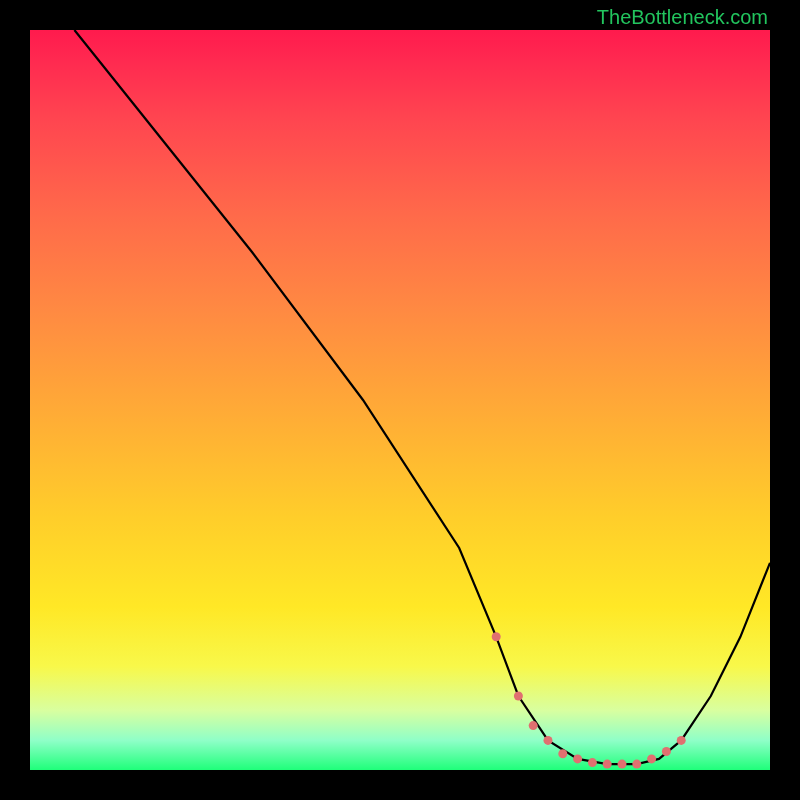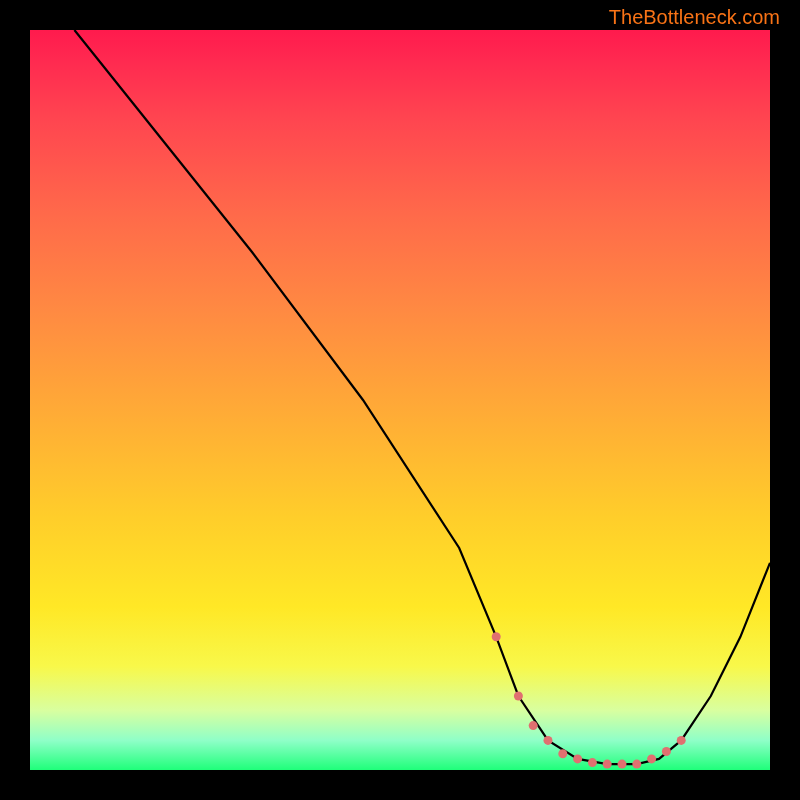--- a/index.html
+++ b/index.html
@@ -7,22 +7,22 @@
     padding: 0;
     width: 800px;
     height: 800px;
     background: #000;
     position: relative;
     font-family: Arial, sans-serif;
   }
   .watermark {
     position: absolute;
     top: 6px;
-    right: 20px;
-    color: #f97316;
+    right: 32px;
+    color: #22c55e;
     font-size: 20px;
     font-weight: normal;
     z-index: 10;
   }
   .plot-area {
     position: absolute;
     left: 30px;
     top: 30px;
     width: 740px;
     height: 740px;

